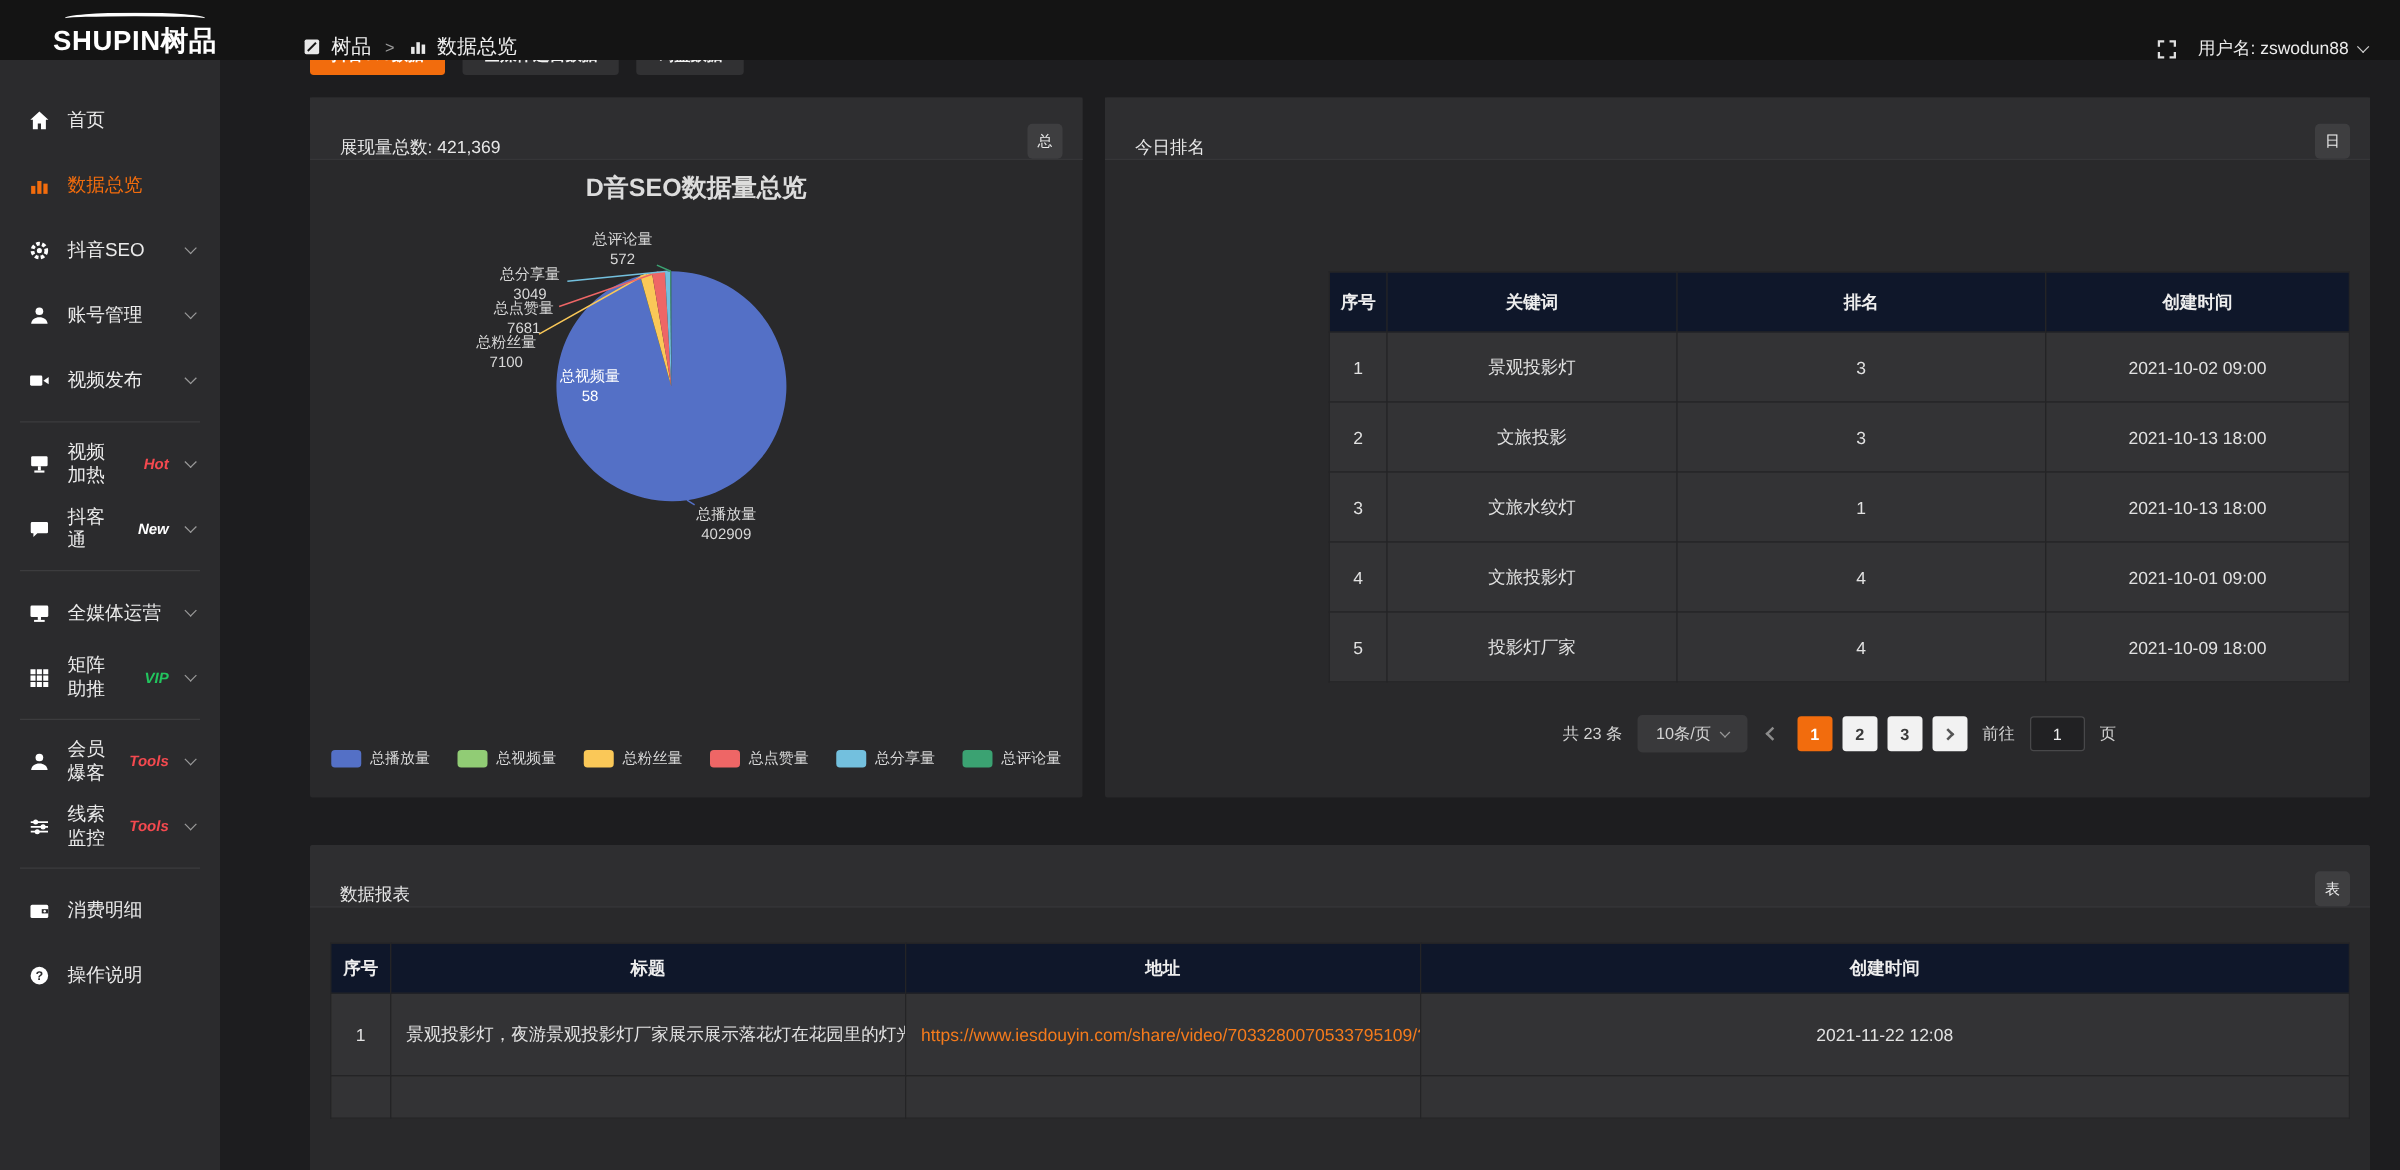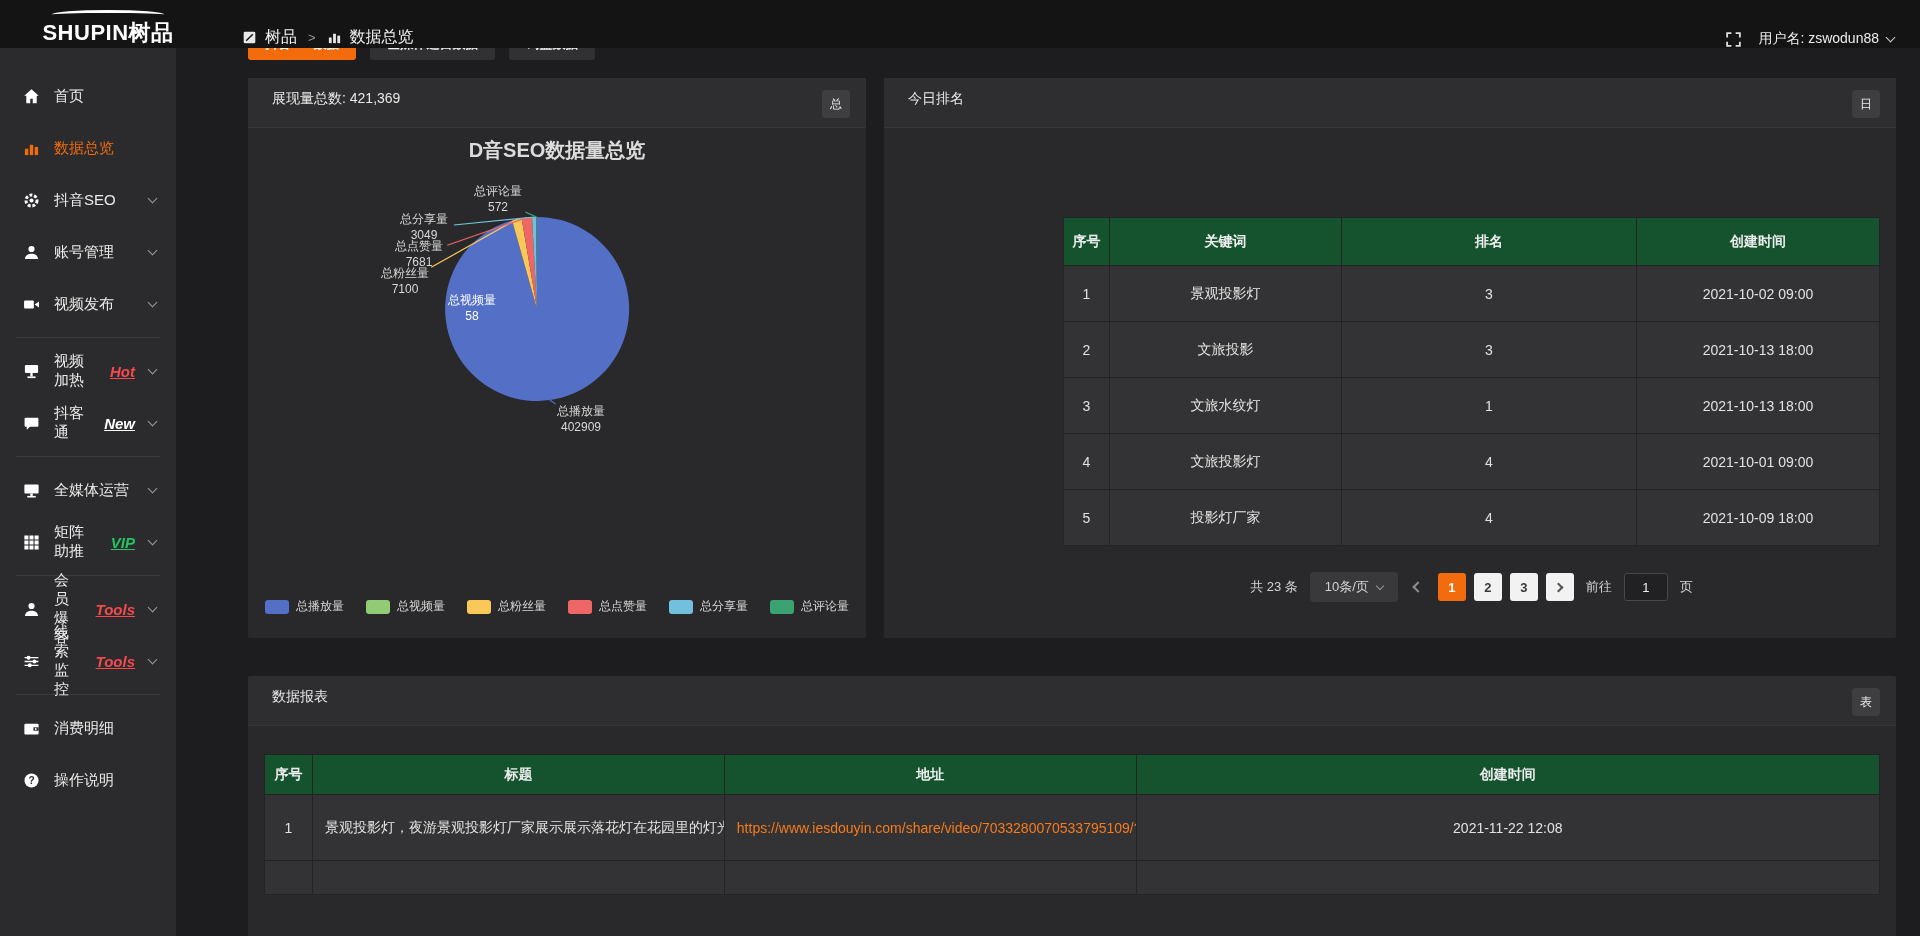--- a/index.html
+++ b/index.html
@@ -22,51 +22,51 @@
   .header-right { margin-left:auto; display:flex; align-items:center; gap:16px; padding-right:26px; font-size:14px; color:#ececec; }
   .fs-icon { display:flex; cursor:pointer; }
   .user-wrap { display:flex; align-items:center; gap:8px; cursor:pointer; }
   .chev-down { width:7px; height:7px; border-right:1.5px solid #cfcfcf; border-bottom:1.5px solid #cfcfcf; transform:rotate(45deg); margin-top:-4px; }
 
   
   aside { position:fixed; top:48px; left:0; bottom:0; width:176px; background:#2b2b2d; padding-top:22px; }
   .side-item { height:52px; display:flex; align-items:center; padding:0 20px 0 22px; gap:14px; font-size:15px; color:#ebebeb; cursor:pointer; }
   .side-item .s-icon { width:18px; height:18px; display:flex; align-items:center; justify-content:center; color:#fff; flex:none; }
   .side-item.active, .side-item.active .s-icon { color:var(--accent); }
-  .s-badge { font-size:15px; font-weight:bold; font-style:italic; margin-left:4px;text-decoration:underline; }
+  .s-badge { font-size:12px; font-weight:bold; font-style:italic; margin-left:4px; }
   .s-chev { margin-left:auto; width:7px; height:7px; border-right:1.6px solid #9a9a9a; border-bottom:1.6px solid #9a9a9a; transform:rotate(45deg); margin-top:-3px; flex:none; }
   .side-divider { border-top:1px solid #3c3c3e; margin:7px 16px; }
 
   
   main { margin-left:216px; padding:28px 24px 0 32px; }
   .tabs { display:flex; gap:14px; margin-bottom:18px; }
   .tab { height:32px; padding:0 17px; display:flex; align-items:center; background:#313133; color:#f2f2f2; font-size:13px; font-weight:700; border-radius:3px; cursor:pointer; }
   .tab.active { background:var(--accent); color:#fff; }
 
   .row { display:flex; gap:18px; }
   .panel { background:var(--panel); border-radius:2px; }
-  .panel-head { height:50px; display:flex; align-items:flex-start; justify-content:space-between; padding:12px 16px 0 24px; font-size:14px; color:#e8e8e8; background:var(--panel-head); border-bottom:1px solid #363638; }
+  .panel-head { height:50px; display:flex; align-items:flex-end; justify-content:space-between; padding:0 16px 0 24px; font-size:14px; color:#e8e8e8; background:var(--panel-head); border-bottom:1px solid #363638; }
   .badge { width:28px; height:28px; background:#3e3e40; color:#ececec; font-size:12px; border:none; border-radius:4px; cursor:pointer; font-family:inherit; }
 
   .left-panel { width:618px; height:560px; }
   .right-panel { flex:1; height:560px; }
 
   
   .chart-area { position:relative; height:509px; }
   .chart-title { text-align:center; font-size:20px; font-weight:700; color:#dcdcdc; padding-top:9px; position:relative; z-index:2; }
   #pie-svg { position:absolute; left:0; top:0; z-index:1; }
   .pie-label { position:absolute; transform:translate(-50%,-50%); font-size:12px; color:#d8d8d8; text-align:center; line-height:1.3; white-space:nowrap; z-index:3; }
   .pie-label.inside { color:#fff; }
   .legend { position:absolute; left:0; right:0; bottom:22px; display:flex; justify-content:center; align-items:center; gap:22px; z-index:3; }
   .legend-item { display:flex; align-items:center; gap:7px; font-size:12px; color:#d8d8d8; cursor:pointer; }
   .legend-swatch { width:24px; height:14px; border-radius:3px; }
 
   
   table { border-collapse:collapse; table-layout:fixed; font-size:14px; color:#e2e2e2; }
-  th { background:#14532d; border:1px solid var(--cellborder); font-weight:700; color:#eee; }
+  th { background:#0f172a; border:1px solid var(--cellborder); font-weight:700; color:#eee; }
   td { background:var(--cell); border:1px solid var(--cellborder); text-align:center; }
   #rank-table { margin:89px 16px 0 179px; width:817px; }
   #rank-table th { height:48px; }
   #rank-table td { height:56px; }
 
   .pagination { margin:26px 16px 0 179px; width:817px; display:flex; align-items:center; justify-content:center; gap:12px; font-size:13px; color:#d3d3d3; }
   .psize { width:88px; height:30px; background:#39393b; border-radius:4px; display:flex; align-items:center; justify-content:center; gap:8px; cursor:pointer; }
   .chev-sm { width:6px; height:6px; border-right:1.4px solid #999; border-bottom:1.4px solid #999; transform:rotate(45deg); margin-top:-3px; }
   .pg-prev { width:8px; height:8px; border-left:2px solid #8c8c8c; border-bottom:2px solid #8c8c8c; transform:rotate(45deg); margin:0 4px; cursor:pointer; }
   .page-btn { min-width:28px; height:28px; padding:0 4px; border-radius:3px; background:#f2f2f2; color:#3a3a3a; font-weight:700; font-size:13px; display:flex; align-items:center; justify-content:center; cursor:pointer; }

